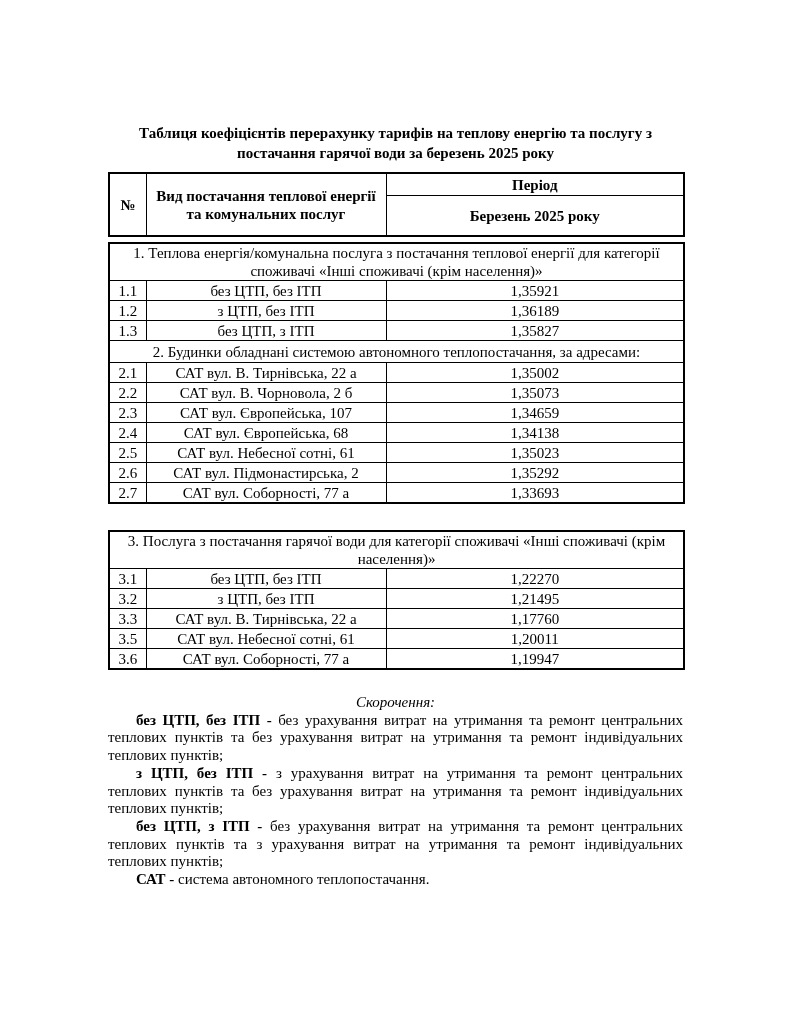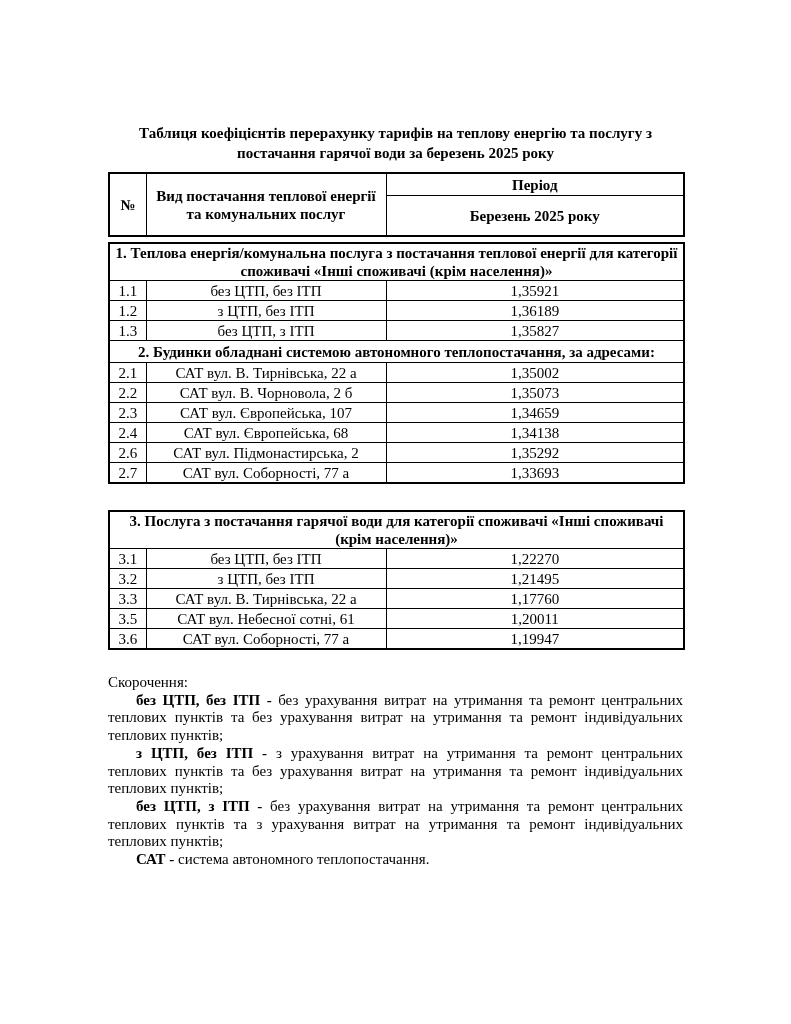--- a/index.html
+++ b/index.html
@@ -47,36 +47,36 @@
     padding: 0 2px;
     overflow: hidden;
   }
   col.c-no      { width: 37px; }
   col.c-service { width: 240px; }
   col.c-value   { width: 298px; }
   td.hdr { font-weight: bold; }
   tr.hdr-period td  { height: 21px; }
   tr.hdr-month td   { height: 39px; }
   td.section-title {
-    font-weight: bold;
+    font-weight: normal;
     line-height: 19.5px;
   }
   td.sec-pad-1 { padding: 3px 26px; }
   td.sec-pad-2 { padding: 1px 8px; height: 21px; }
   td.sec-pad-3 { padding: 8px 34px; }
   tr.data td { height: 19px; }
   table.tbl-main  { margin-top: 5px; }
   table.tbl-three { margin-top: 26px; }
   .notes {
     margin-top: 24px;
     width: 575px;
     font-size: 15px;
     line-height: 17.7px;
   }
-  .notes .notes-heading { text-align: left; }
+  .notes .notes-heading { text-align: center; font-style: italic; }
   .notes p {
     margin: 0;
     text-align: justify;
   }
   .note-term { font-weight: bold; margin-left: 28px; }
 </style>
 </head>
 <body>
 
 <div class="page">
@@ -144,20 +144,25 @@
           <td>2.3</td>
           <td>САТ вул. Європейська, 107</td>
           <td>1,34659</td>
         </tr>
         <tr class="data">
           <td>2.4</td>
           <td>САТ вул. Європейська, 68</td>
           <td>1,34138</td>
         </tr>
         <tr class="data">
+          <td>2.5</td>
+          <td>САТ вул. Небесної сотні, 61</td>
+          <td>1,35023</td>
+        </tr>
+        <tr class="data">
           <td>2.6</td>
           <td>САТ вул. Підмонастирська, 2</td>
           <td>1,35292</td>
         </tr>
         <tr class="data">
           <td>2.7</td>
           <td>САТ вул. Соборності, 77 а</td>
           <td>1,33693</td>
         </tr>
       </tbody>

